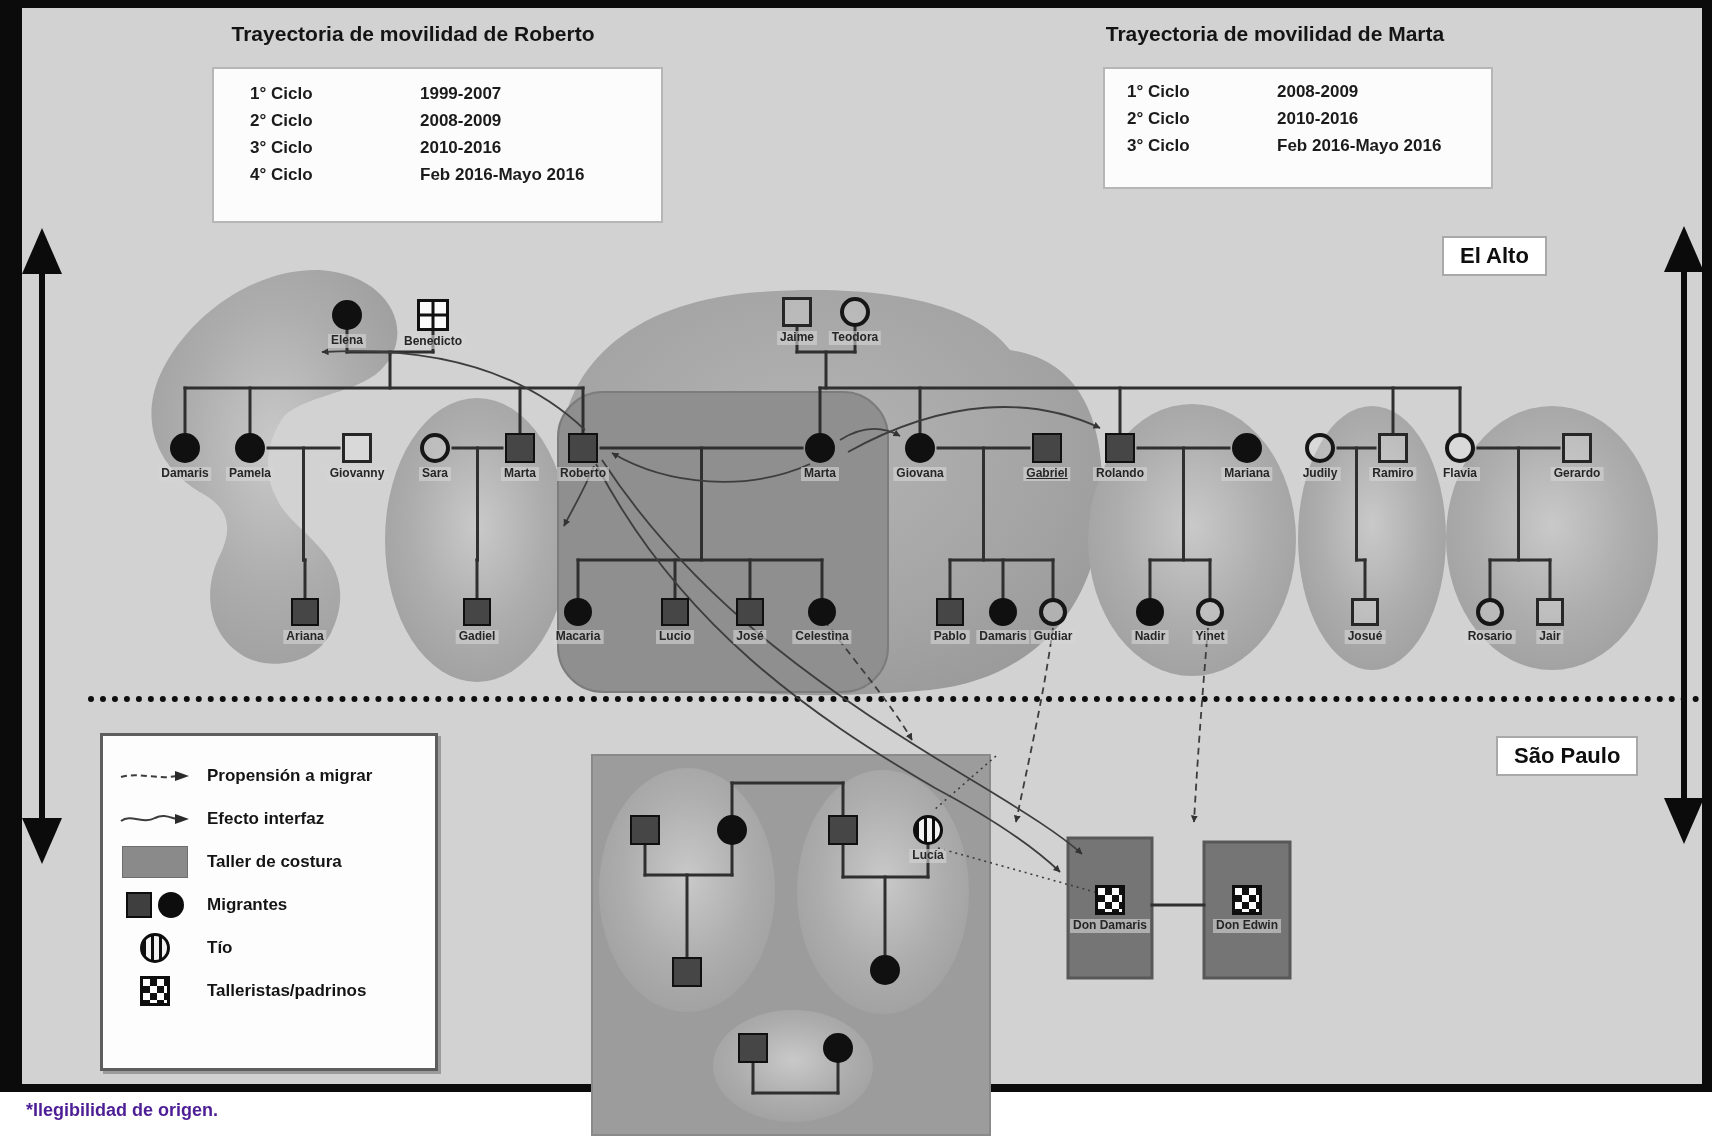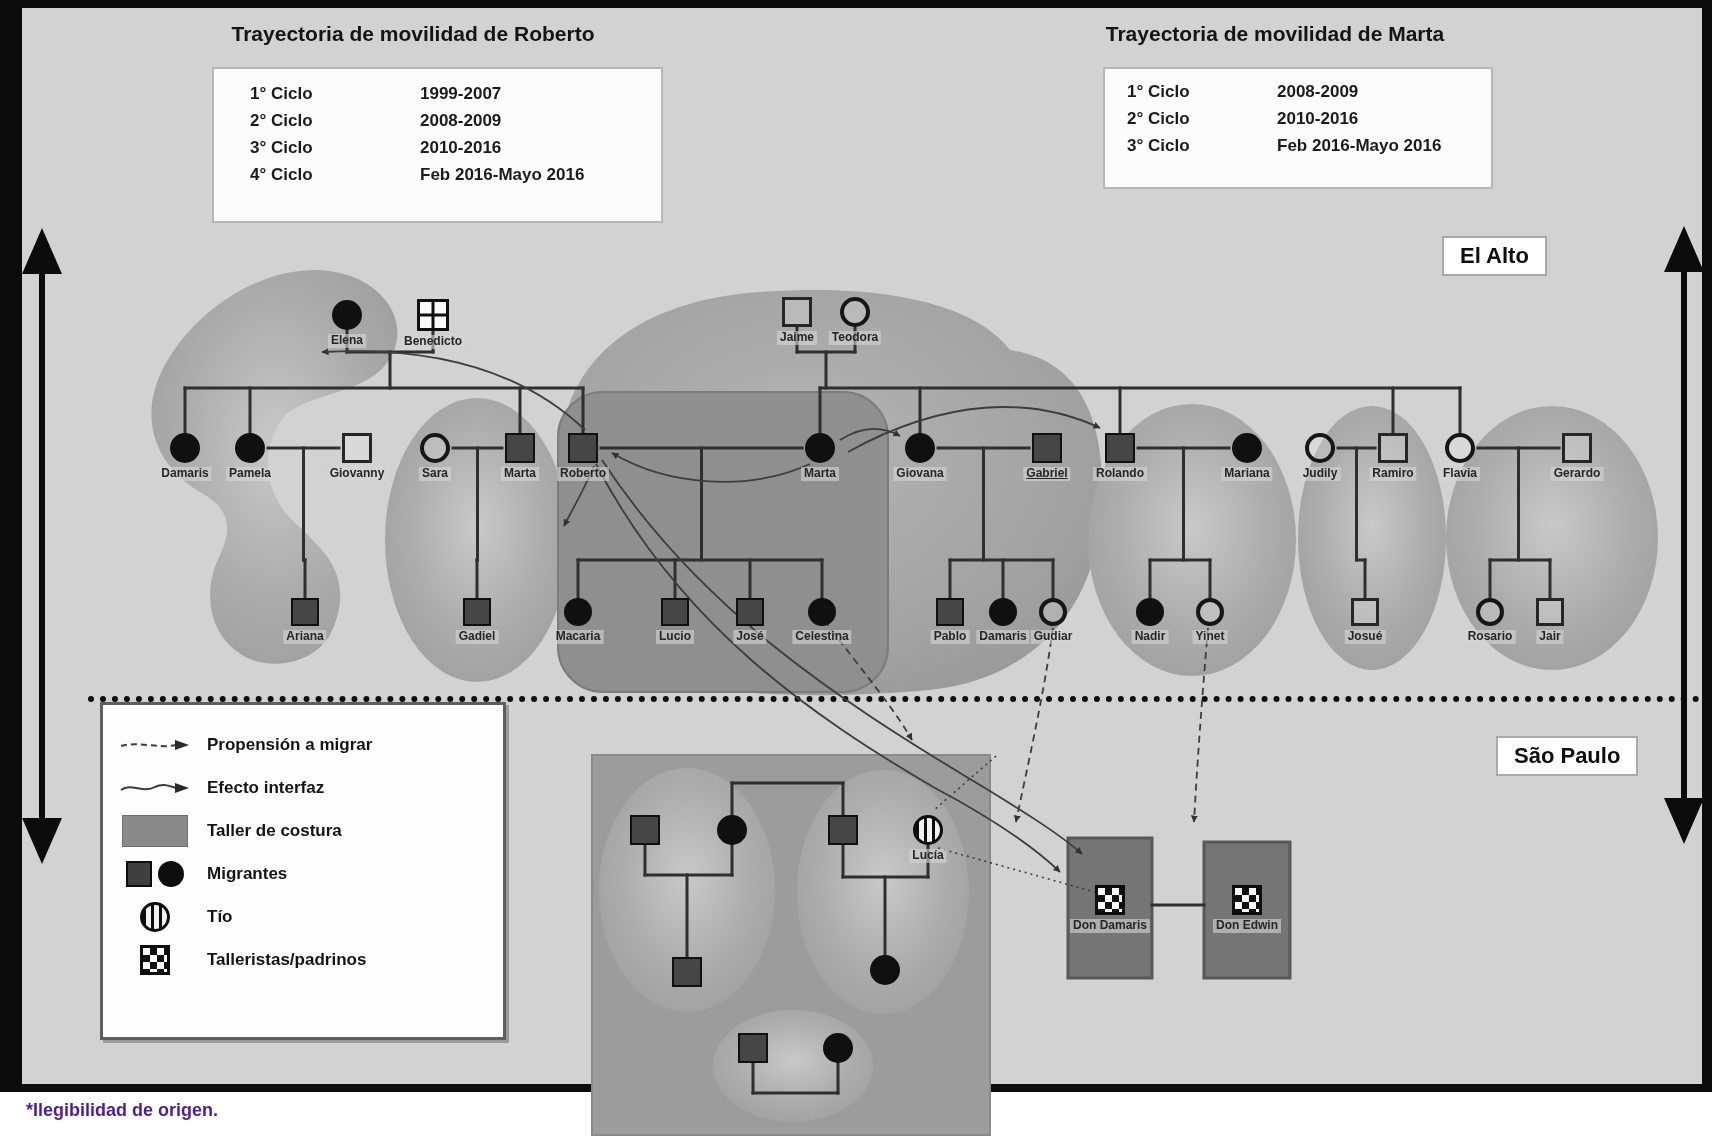--- a/index.html
+++ b/index.html
@@ -31,21 +31,21 @@
       line-height:1.15;z-index:6;}
   
   .title{position:absolute;font-weight:700;font-size:21px;color:#141414;text-align:center;z-index:7;}
   .traj-box{position:absolute;background:#fcfcfc;border:2px solid #b6b6b6;z-index:7;box-sizing:border-box;}
   .traj-row{display:grid;grid-template-columns:170px 1fr;font-weight:700;font-size:17px;
       color:#1b1b1b;padding:7px 0 0 36px;}
   .traj-box.marta .traj-row{grid-template-columns:150px 1fr;padding-left:22px;}
   .badge{position:absolute;background:#ffffff;border:2px solid #a9a9a9;font-weight:700;
       font-size:22px;color:#0e0e0e;padding:5px 16px;z-index:7;white-space:nowrap;}
   
-  .legend{position:absolute;left:100px;top:702px;width:406px;height:338px;background:#fdfdfd;
+  .legend{position:absolute;left:100px;top:733px;width:338px;height:338px;background:#fdfdfd;
       border:3px solid #5e5e5e;box-shadow:3px 3px 0 #9b9b9b;z-index:7;box-sizing:border-box;
       padding-top:18px;}
   .legend-item{display:flex;align-items:center;height:43px;}
   .licon{width:104px;display:flex;justify-content:center;align-items:center;gap:6px;flex:none;}
   .llabel{font-weight:700;font-size:17px;color:#141414;}
   .ellipse-chip{width:64px;height:40px;border-radius:50%;
       background:radial-gradient(circle at 50% 45%,#d6d6d6 0%,#b0b0b0 60%,#9b9b9b 100%);}
   .rect-chip{width:66px;height:32px;background:#8a8a8a;border:1px solid #6e6e6e;box-sizing:border-box;}
   .sq-chip{width:26px;height:26px;background:#3f3f3f;border:2px solid #0d0d0d;box-sizing:border-box;}
   .ci-chip{width:26px;height:26px;background:#0d0d0d;border-radius:50%;}

